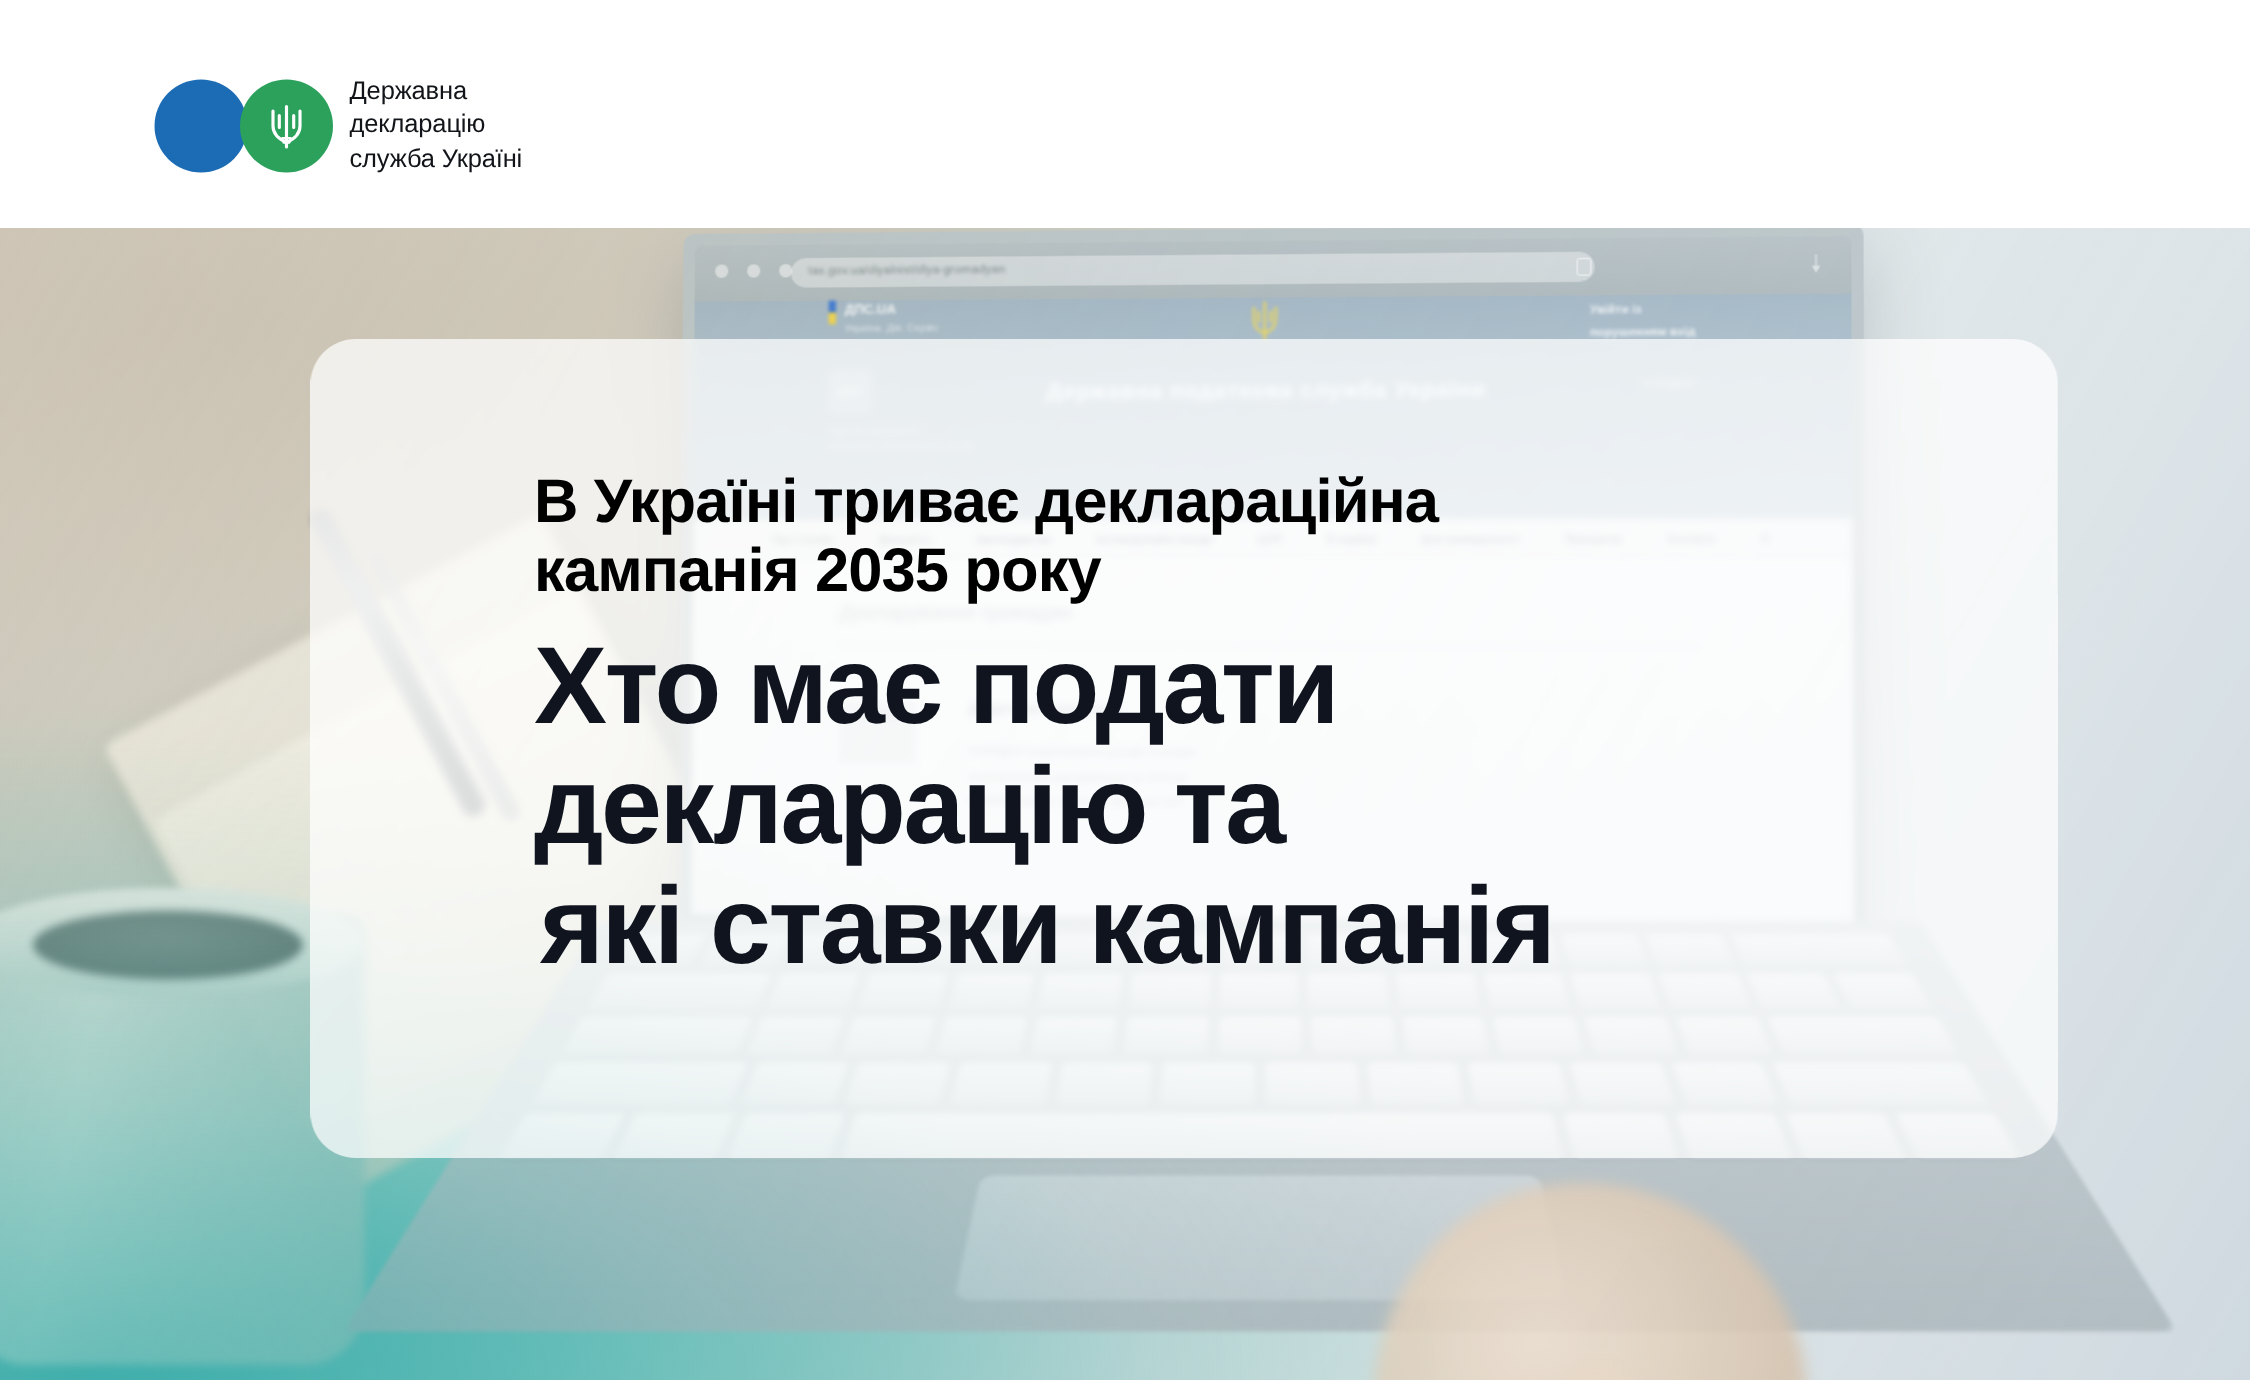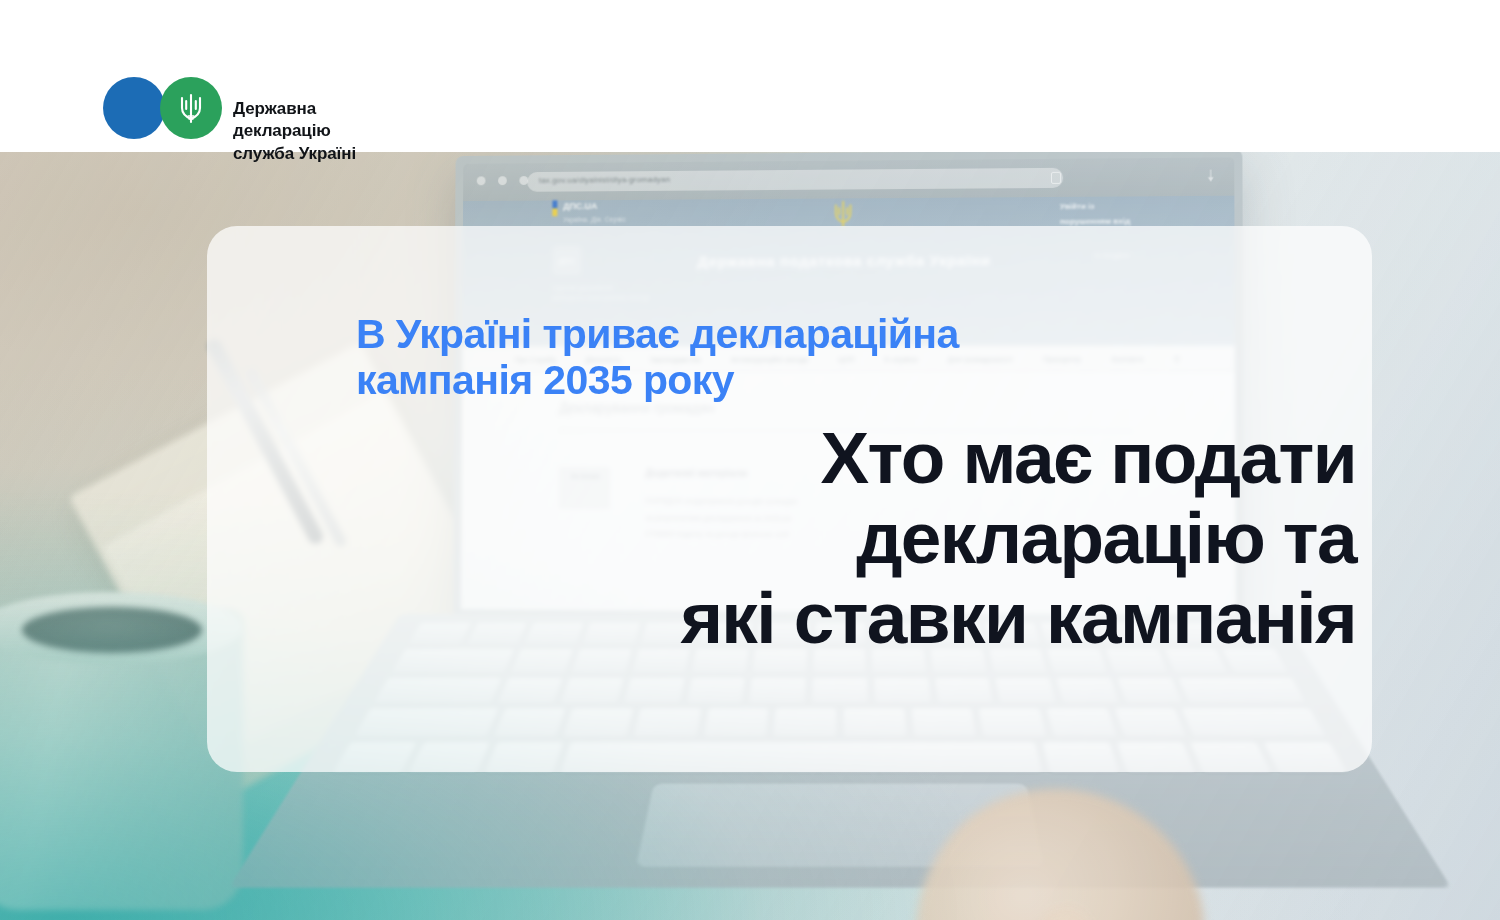--- a/index.html
+++ b/index.html
@@ -62,25 +62,24 @@
   }
   .trident-icon {
     width: 26px;
     height: 32px;
     display: block;
   }
   .logo-text {
     margin-left: 8px;
     color: #111418;
     font-size: 17px;
-    font-weight: bold;
+    font-weight: normal;
     line-height: 1.32;
     letter-spacing: -0.1px;
     white-space: nowrap;
-    margin-top: 48px;
   }
   .logo-text div { display: block; }
 
   
   .photo {
     position: absolute;
     left: 0;
     top: 152px;
     width: 1500px;
     height: 768px;
@@ -515,36 +514,36 @@
 
   
   .text-col {
     position: absolute;
     left: 356px;
     top: 312px;
     width: 1000px;
     z-index: 30;
   }
   .eyebrow {
-    color: #3b82f6;
+    color: #000000;
     font-size: 41px;
     font-weight: bold;
     line-height: 1.12;
     letter-spacing: -0.6px;
     margin: 0;
   }
   .headline {
     margin: 14px 0 0 0;
     color: #10141f;
     font-size: 73px;
     font-weight: bold;
     line-height: 1.10;
     letter-spacing: -1.6px;
   }
-  .headline span { display: block; text-align: right; }
+  .headline span { display: block; }
   .headline .ln3 { padding-left: 4px; }
 </style>
 </head>
 <body>
 
 <div class="stage">
 
   <div class="photo">
     <div class="photo-base"></div>
     <div class="photo-glow"></div>

